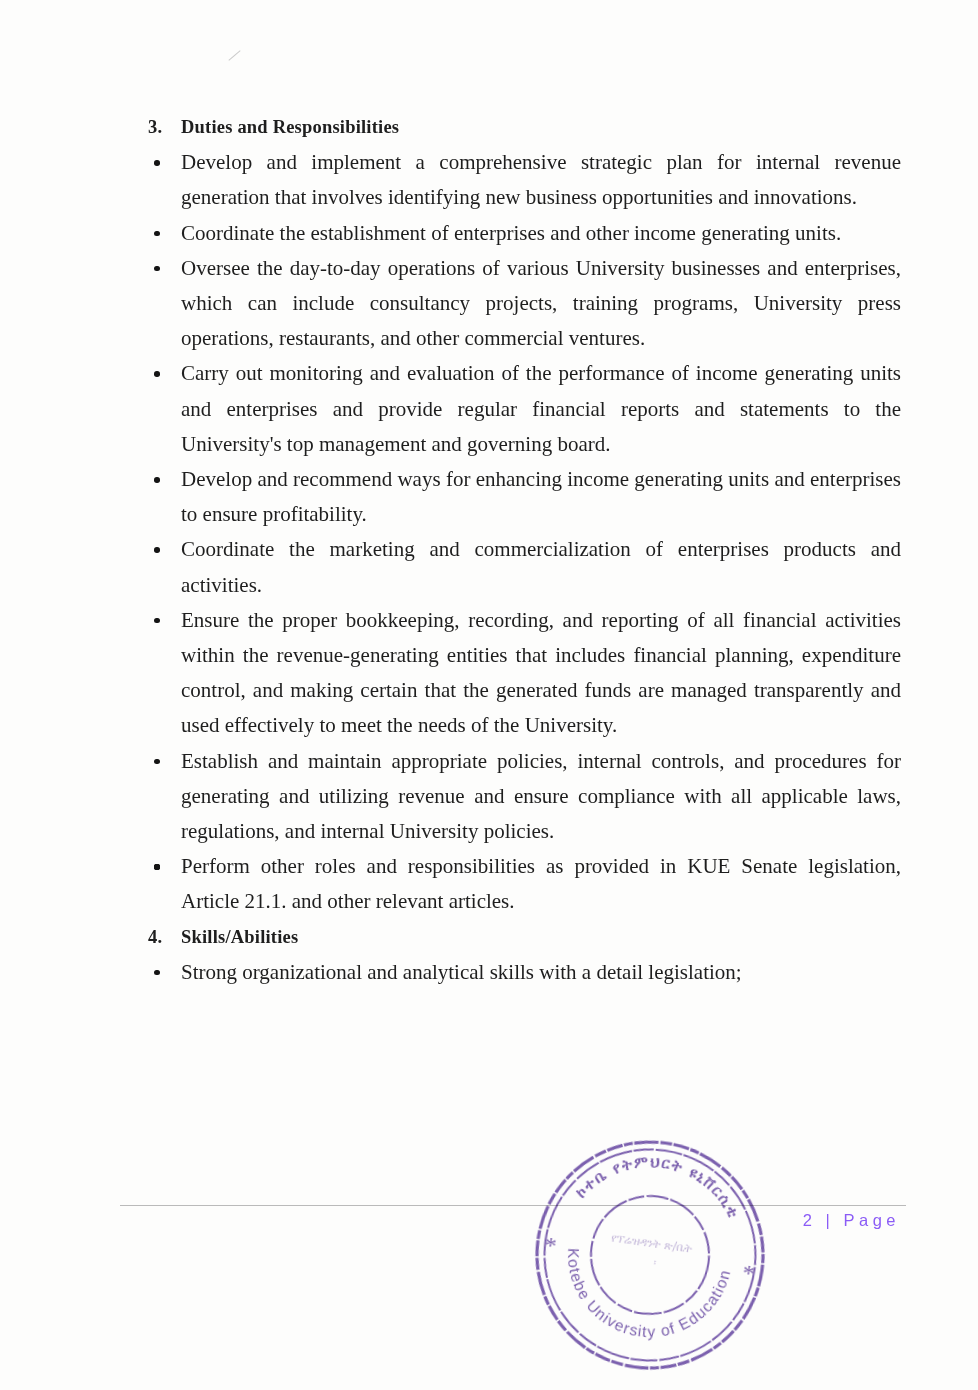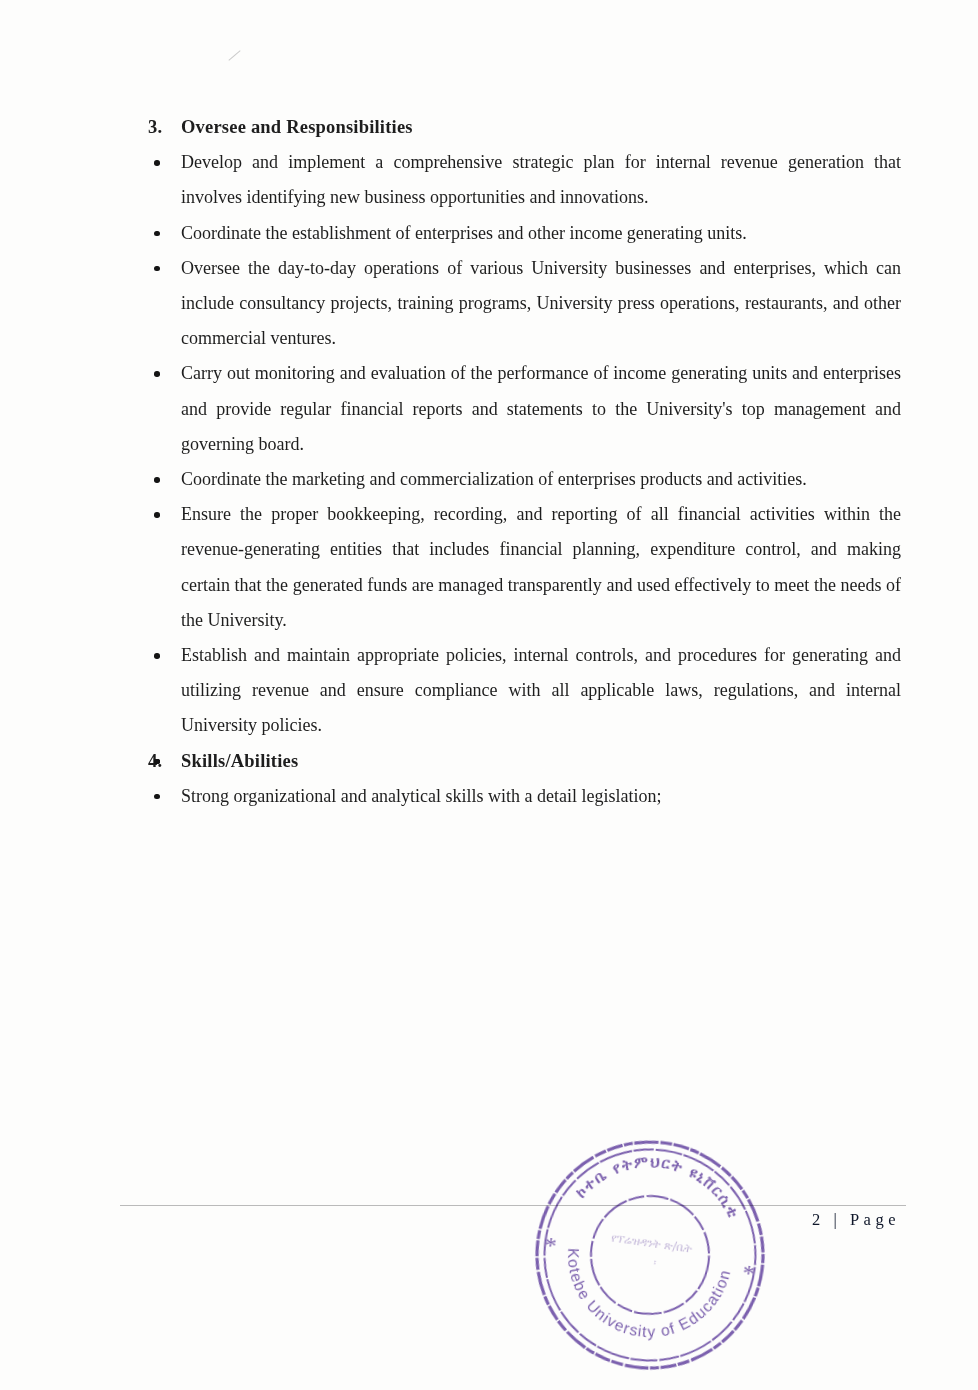--- a/index.html
+++ b/index.html
@@ -26,62 +26,62 @@
     font-weight:bold;
     font-size:18.5px;
     line-height:35.2px;
     letter-spacing:0.2px;
   }
   .heading-num { width:33px; flex:0 0 33px; }
   ul.bullets { list-style:none; margin:0; padding:0; }
   li.bullet {
     position:relative;
     padding-left:33px;
-    font-size:18px;
+    font-size:21px;
     line-height:35.2px;
     text-align:justify;
   }
   li.bullet .dot {
     position:absolute; left:6px; top:15px;
     width:5.5px; height:5.5px; border-radius:50%;
     background:#141414;
   }
   .footer-rule {
     position:absolute; left:120px; top:1205px;
     width:786px; height:0;
     border-top:1px solid #b3b3b3;
     opacity:0.9;
   }
   .page-number {
     position:absolute; top:1208px; right:78px;
-    font-family:Liberation Serif, serif;
+    font-family:Liberation Sans, sans-serif;
     font-size:16.5px;
     letter-spacing:4.5px;
-    color:#0f172a;
+    color:#8b5cf6;
     line-height:24px;
   }
   .stamp {
     position:absolute; left:520px; top:1125px;
     width:260px; height:260px;
     mix-blend-mode:multiply;
     opacity:0.88;
   }
 </style>
 </head>
 <body>
 
 <div class="page">
 
   <div class="scan-mark"></div>
 
   <div class="content">
 
     <div class="heading-row">
       <span class="heading-num">3.</span>
-      <span class="heading-title">Oversee and Responsibilities</span>
+      <span class="heading-title">Duties and Responsibilities</span>
     </div>
 
     <ul class="bullets">
         <li class="bullet">
         <span class="dot"></span>
         <span class="btext">Develop and implement a comprehensive strategic plan for internal revenue generation that involves identifying new business opportunities and innovations.</span>
       </li>
         <li class="bullet">
         <span class="dot"></span>
         <span class="btext">Coordinate the establishment of enterprises and other income generating units.</span>
@@ -89,38 +89,43 @@
         <li class="bullet">
         <span class="dot"></span>
         <span class="btext">Oversee the day-to-day operations of various University businesses and enterprises, which can include consultancy projects, training programs, University press operations, restaurants, and other commercial ventures.</span>
       </li>
         <li class="bullet">
         <span class="dot"></span>
         <span class="btext">Carry out monitoring and evaluation of the performance of income generating units and enterprises and provide regular financial reports and statements to the University's top management and governing board.</span>
       </li>
         <li class="bullet">
         <span class="dot"></span>
+        <span class="btext">Develop and recommend ways for enhancing income generating units and enterprises to ensure profitability.</span>
+      </li>
+        <li class="bullet">
+        <span class="dot"></span>
         <span class="btext">Coordinate the marketing and commercialization of enterprises products and activities.</span>
       </li>
         <li class="bullet">
         <span class="dot"></span>
         <span class="btext">Ensure the proper bookkeeping, recording, and reporting of all financial activities within the revenue-generating entities that includes financial planning, expenditure control, and making certain that the generated funds are managed transparently and used effectively to meet the needs of the University.</span>
       </li>
         <li class="bullet">
         <span class="dot"></span>
         <span class="btext">Establish and maintain appropriate policies, internal controls, and procedures for generating and utilizing revenue and ensure compliance with all applicable laws, regulations, and internal University policies.</span>
       </li>
         <li class="bullet">
         <span class="dot"></span>
       </li>
         <li class="bullet">
         <span class="dot"></span>
       </li>
         <li class="bullet">
         <span class="dot"></span>
+        <span class="btext">Perform other roles and responsibilities as provided in KUE Senate legislation, Article 21.1. and other relevant articles.</span>
       </li>
       </ul>
 
     <div class="heading-row">
       <span class="heading-num">4.</span>
       <span class="heading-title">Skills/Abilities</span>
     </div>
 
     <ul class="bullets">
         <li class="bullet">

